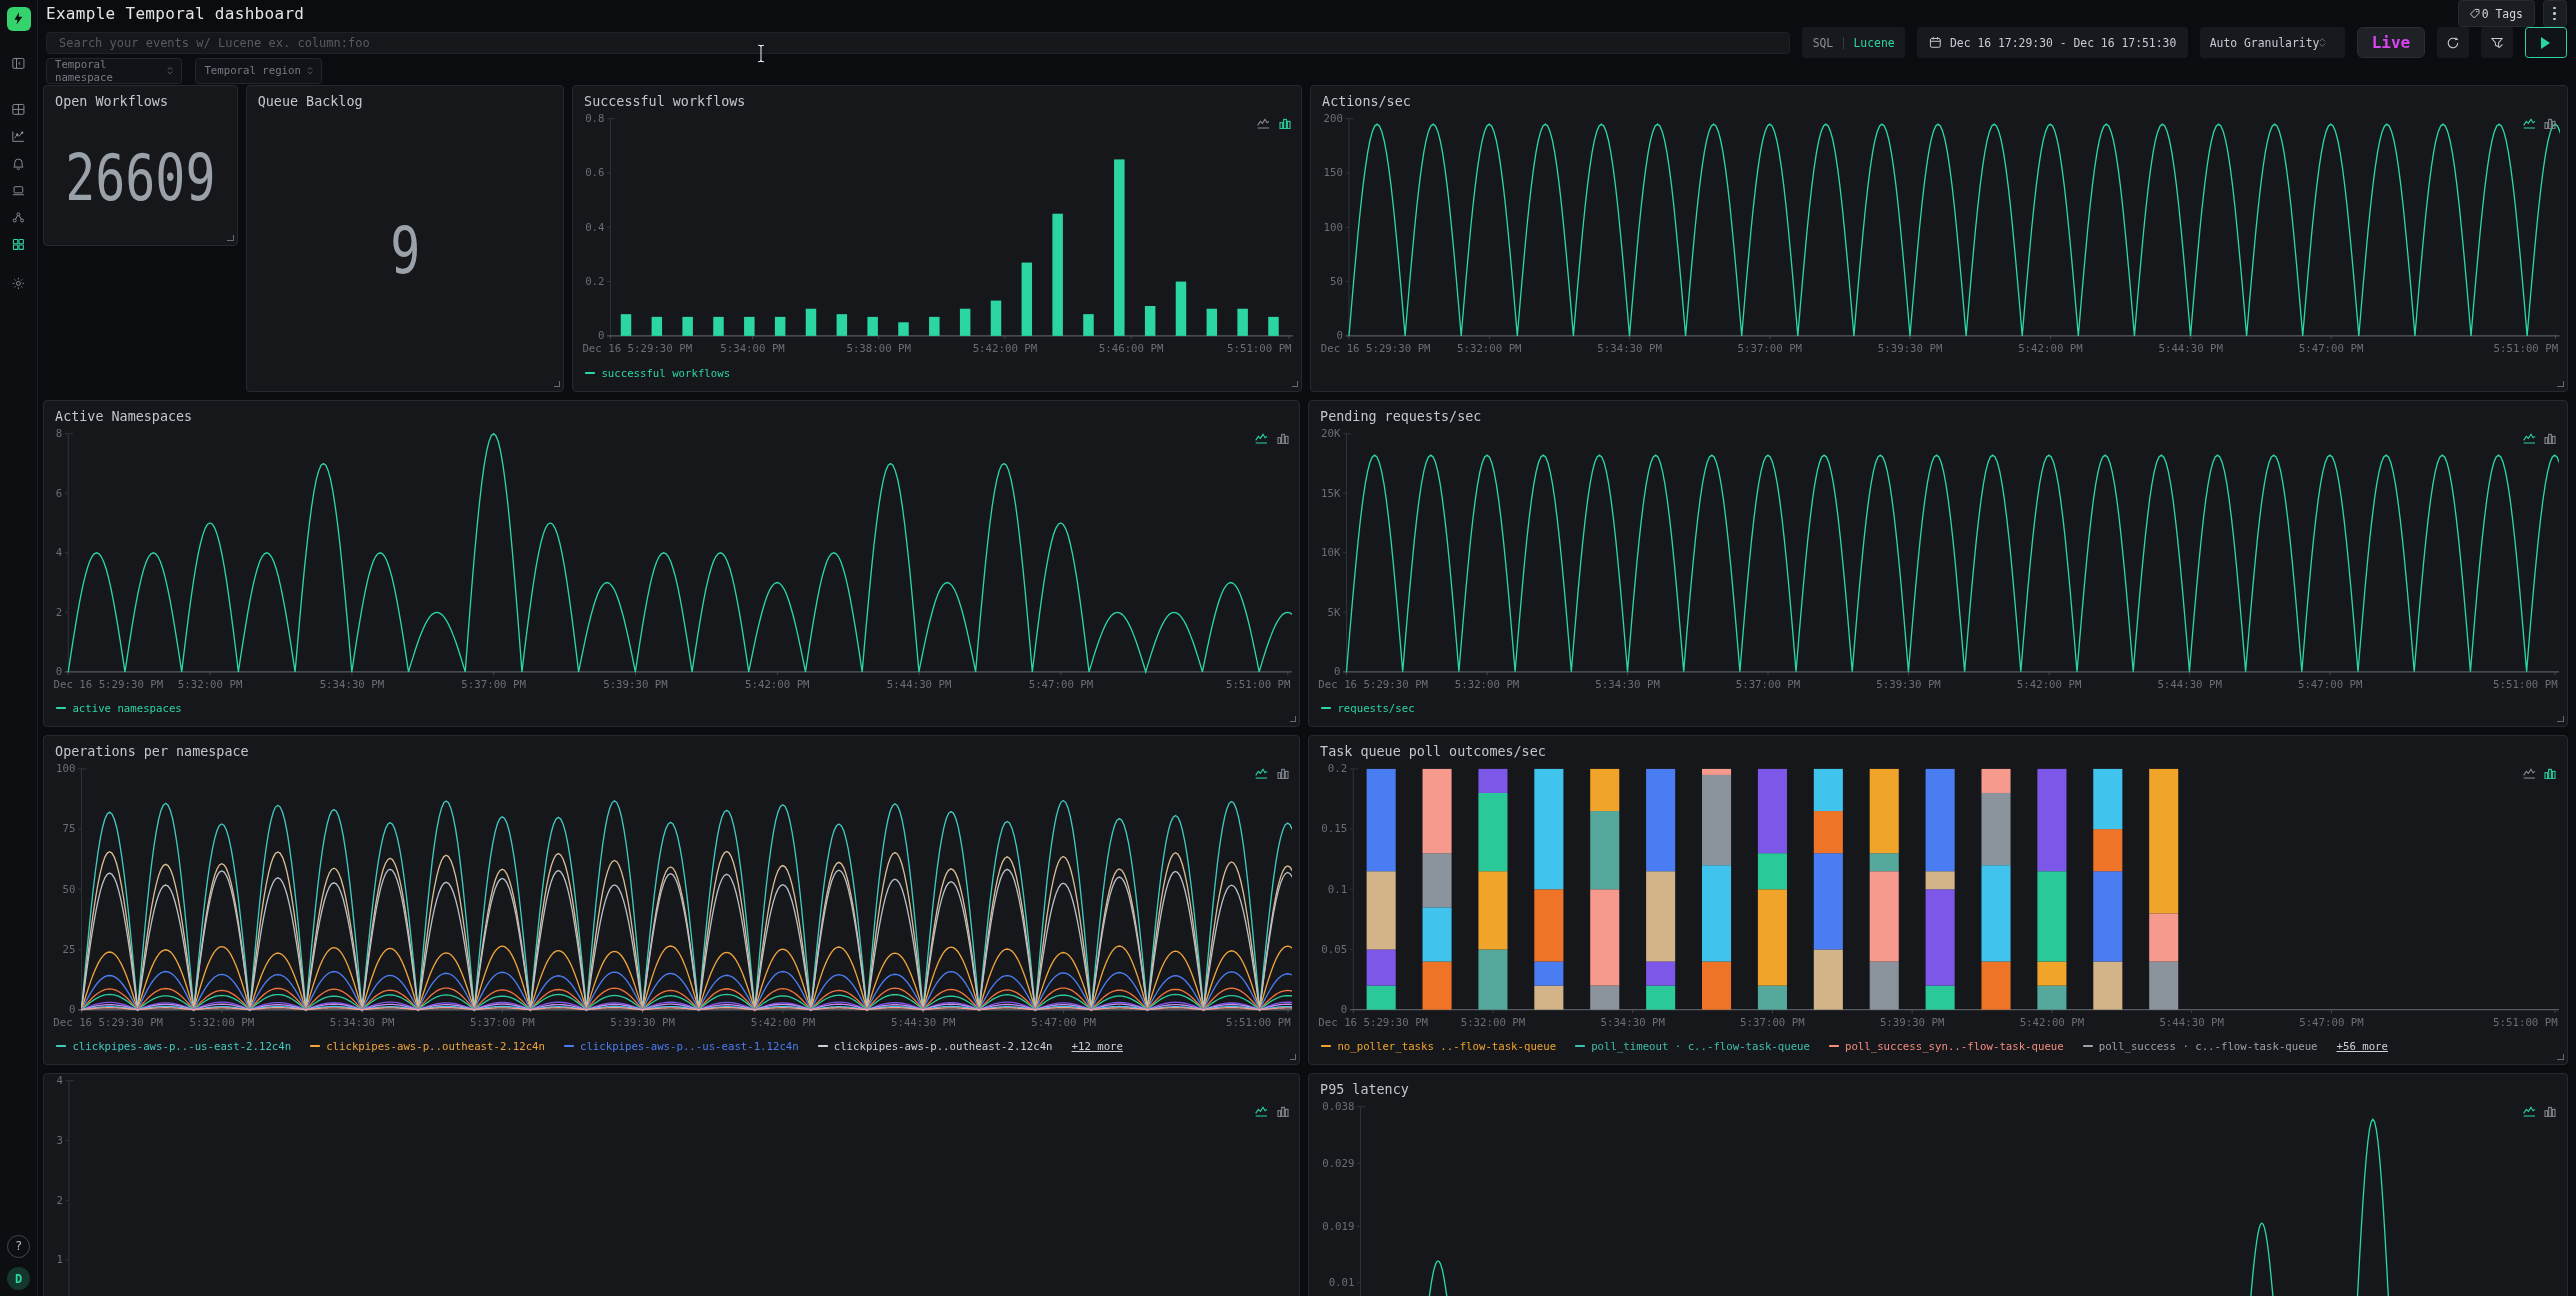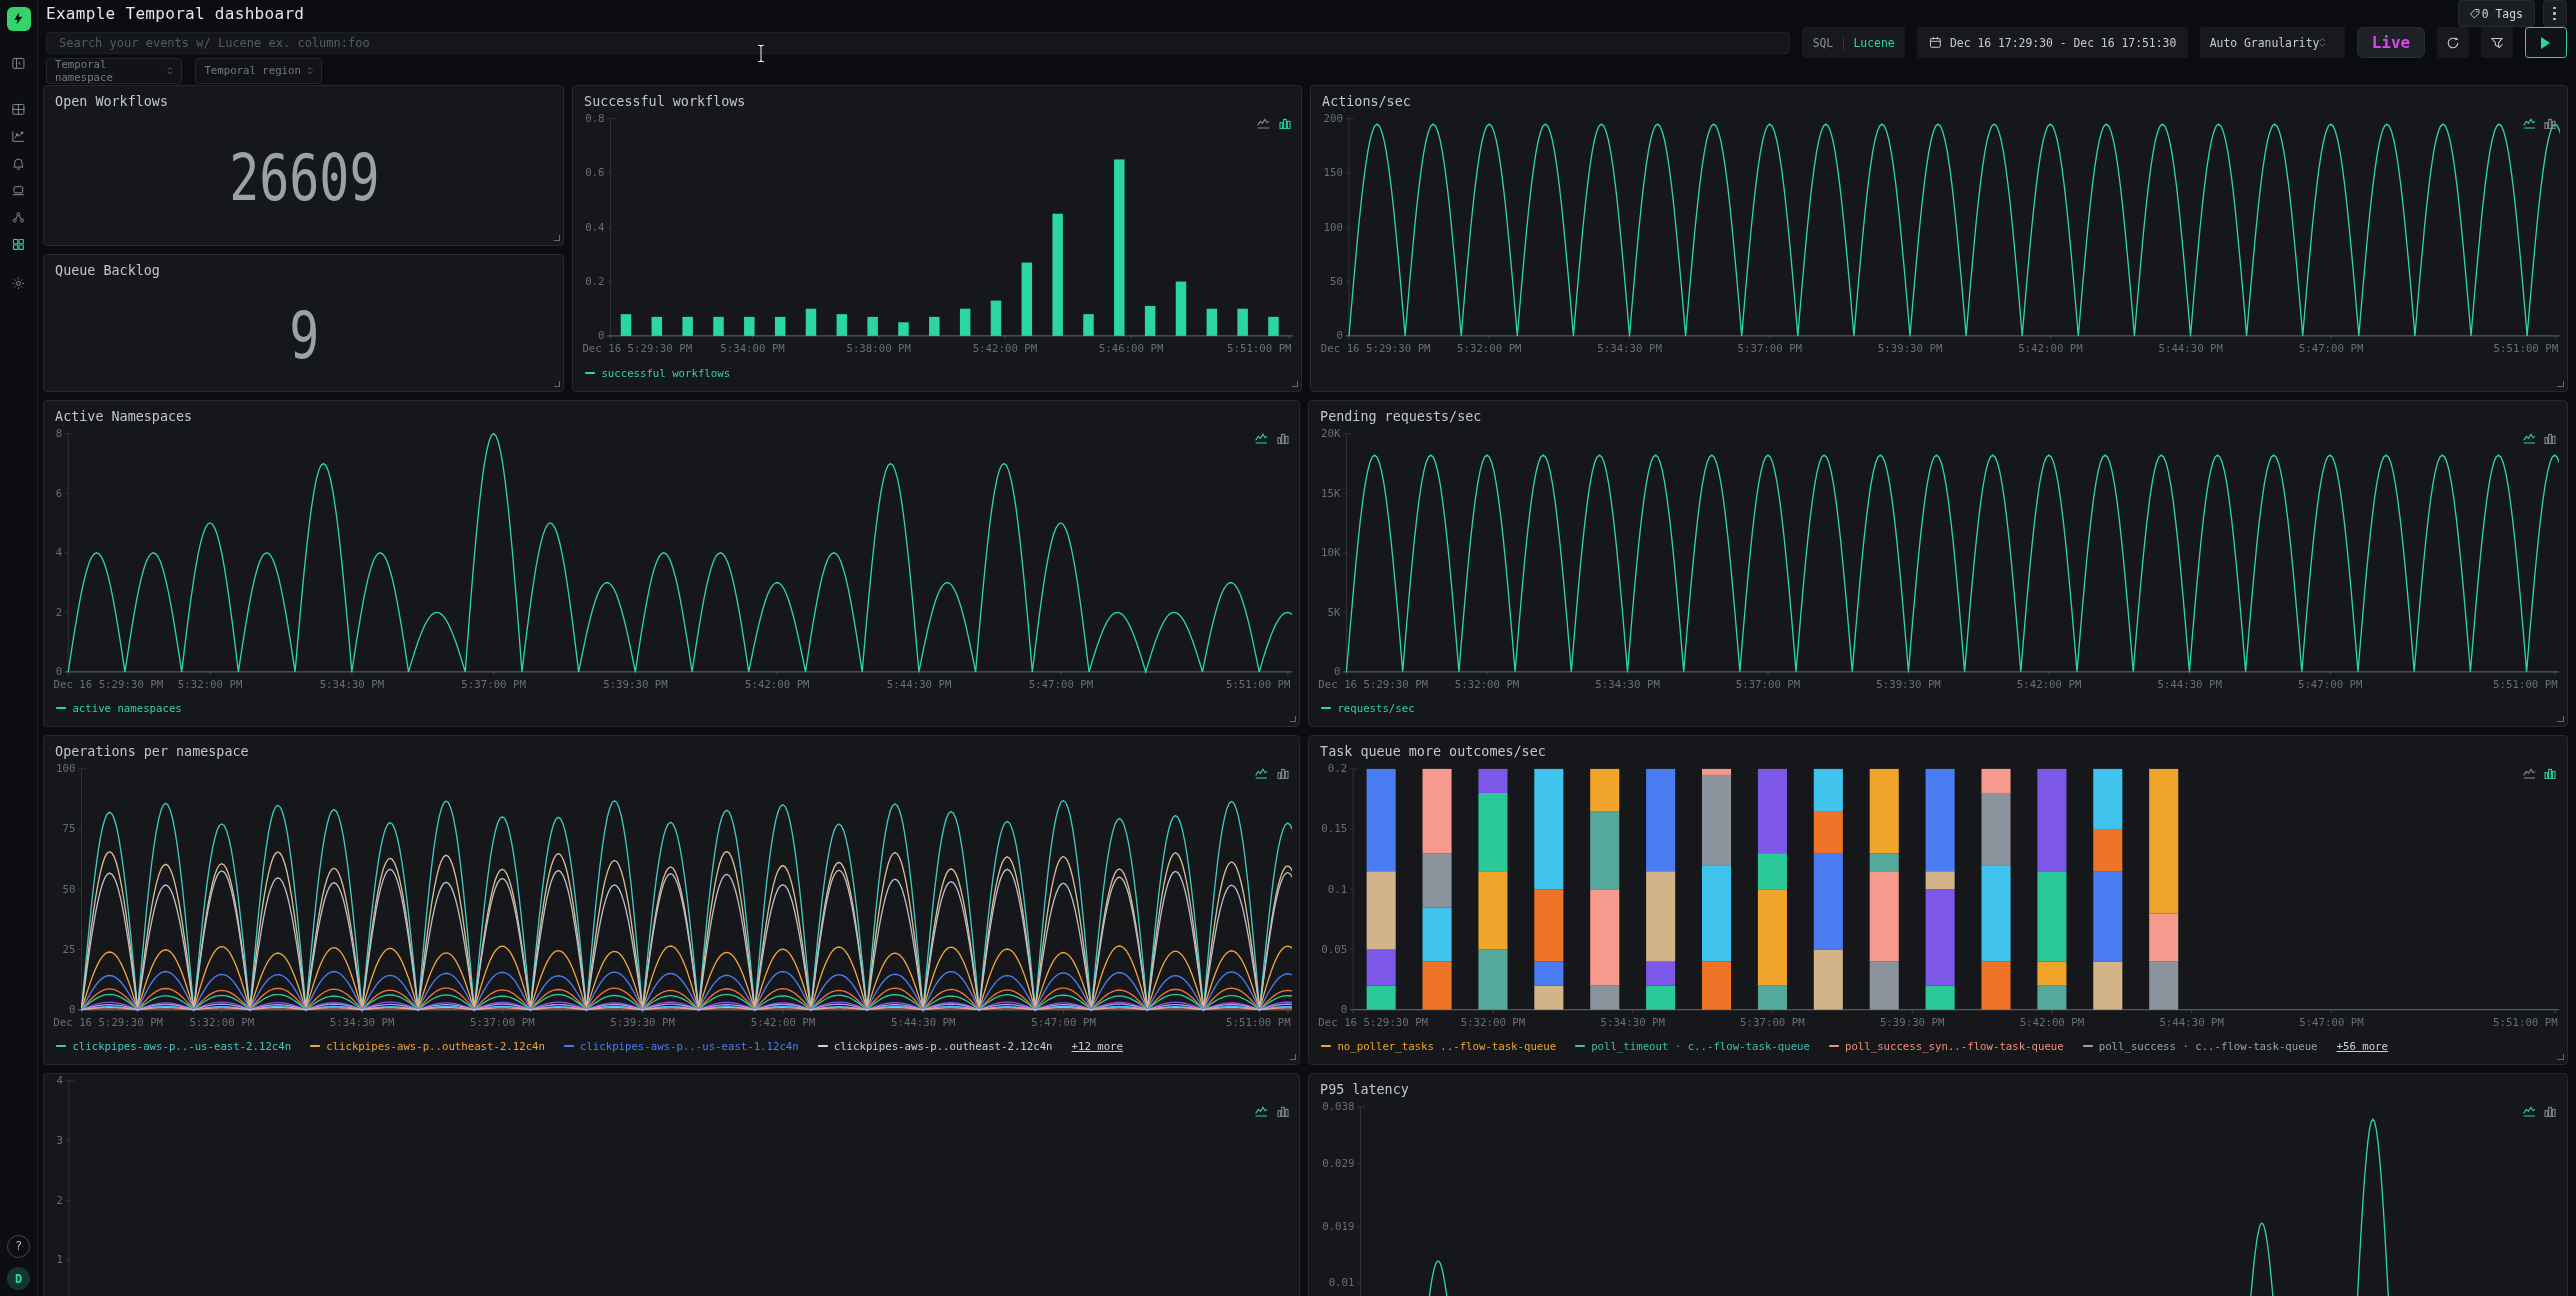--- a/index.html
+++ b/index.html
@@ -49,21 +49,21 @@
   .playbtn i{display:block;width:0;height:0;border-left:9.4px solid #2bd6a3;border-top:6px solid transparent;border-bottom:6px solid transparent}
   .filters{height:36px;display:flex;align-items:center;gap:13.4px;padding:0 9.4px 0 8px}
   .select{height:25.5px;background:#111318;border:0.7px solid #23262c;border-radius:3.4px;display:flex;
     align-items:center;justify-content:space-between;padding:0 8px;font-size:10.7px;color:#757b83;cursor:pointer}
   .sel-ns{width:136px}.sel-rg{width:127px}
   .chev2{display:flex;flex-direction:column;gap:1.3px;color:#6a7078}
   
   .grid{padding:1.3px 8px 0 5.4px}
   .row{display:flex;gap:8px;margin-bottom:8px}
   .r1{height:307px}.r2{height:327px}.r3{height:330px}.r4{height:329px}
-  .colA{width:521px;display:flex;flex-direction:column;gap:8px}
+  .colA{width:521px;display:flex;flex-direction:row;gap:8px}
   .p-open{height:161px}.p-queue{flex:1}
   .p-suc{width:730px}.p-wide-l{width:1257px}.p-flex{flex:1}
   .panel{position:relative;background:#15171b;border:0.7px solid #26292e;border-radius:4px;
     display:flex;flex-direction:column;overflow:hidden}
   .panel::after{content:'';position:absolute;right:3.4px;bottom:3.4px;width:5.4px;height:5.4px;
     border-right:1.3px solid #656b72;border-bottom:1.3px solid #656b72}
   .panel-title{padding:8.7px 10.7px 2.7px;font-size:13.4px;color:#c2c7cf;flex:none;white-space:nowrap}
   .value{flex:1;display:flex;align-items:center;justify-content:center;overflow:hidden}
   .value span{font-size:64px;color:#9ba1a9;display:inline-block;transform:scaleX(.78)}
   .chart{flex:1;margin:0 8px;position:relative;min-height:0}
@@ -574,21 +574,21 @@
                 <em style="color: rgb(75, 125, 242);">clickpipes-aws-p..-us-east-1.12c4n</em>
               </span>
               <span class="lg-item">
                 <i style="background: rgb(205, 210, 217);"></i>
                 <em style="color: rgb(205, 210, 217);">clickpipes-aws-p..outheast-2.12c4n</em>
               </span>
               <span class="lg-more">+12 more</span>
             </div>
         </div>
         <div class="panel p-flex">
-          <div class="panel-title">Task queue more outcomes/sec</div>
+          <div class="panel-title">Task queue poll outcomes/sec</div>
           <div class="toggles">
               <span class="tgl t-line"><svg width="13.4" height="11.4" viewBox="0 0 20 17" fill="none" stroke="currentColor" stroke-width="1.6">
                   <path d="M1,11 L5,5 L8,8 L12,2 L15,7 L18,5"></path>
                   <line x1="1" y1="15" x2="18" y2="15"></line>
                 </svg></span>
               <span class="tgl t-bar on"><svg width="12" height="11.4" viewBox="0 0 18 17" fill="none" stroke="currentColor" stroke-width="1.6">
                   <rect x="1.5" y="7" width="4" height="9"></rect>
                   <rect x="7" y="2" width="4" height="14"></rect>
                   <rect x="12.5" y="5" width="4" height="11"></rect>
                 </svg></span>

